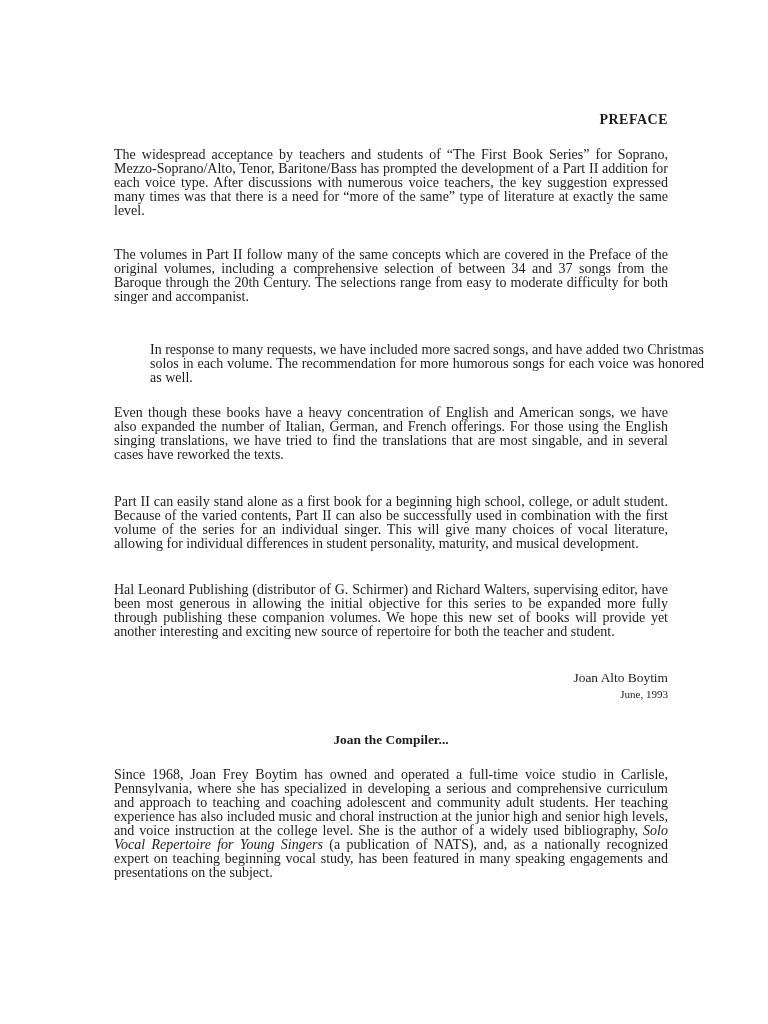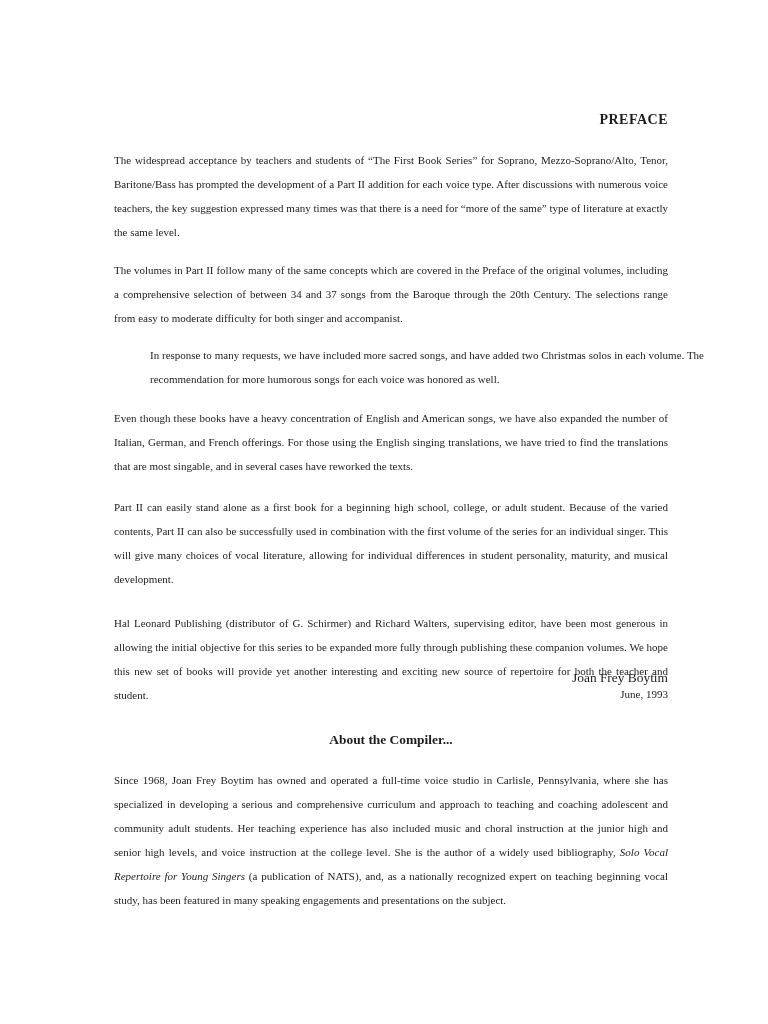--- a/index.html
+++ b/index.html
@@ -30,31 +30,31 @@
       font-weight: bold;
       font-size: 14px;
       letter-spacing: 0.5px;
       margin: 0;
     }
     .para {
       position: absolute;
       left: 0;
       width: 554px;
       margin: 0;
-      font-size: 11px;
-      line-height: 24px;
+      font-size: 14px;
+      line-height: 14px;
       text-align: justify;
       text-align-last: left;
     }
     .p1 { top: 148px; }
-    .p2 { top: 258px; }
+    .p2 { top: 248px; }
     .p3 { top: 343px; margin-left: 36px; }
     .p4 { top: 406px; }
     .p5 { top: 495px; }
-    .p6 { top: 583px; margin-top: 28px; }
+    .p6 { top: 583px; }
     .signature {
       position: absolute;
       top: 669px;
       right: 0;
       text-align: right;
       font-size: 13.4px;
       line-height: 17px;
     }
     .signature .date {
       font-size: 11px;
@@ -80,20 +80,20 @@
   <h1 class="title">PREFACE</h1>
 
   <p class="para p1">The widespread acceptance by teachers and students of “The First Book Series” for Soprano, Mezzo-Soprano/Alto, Tenor, Baritone/Bass has prompted the development of a Part II addition for each voice type.  After discussions with numerous voice teachers, the key suggestion expressed many times was that there is a need for “more of the same” type of literature at exactly the same level.</p>
   <p class="para p2">The volumes in Part II follow many of the same concepts which are covered in the Preface of the original volumes, including a comprehensive selection of between 34 and 37 songs from the Baroque through the 20th Century.  The selections range from easy to moderate difficulty for both singer and accompanist.</p>
   <p class="para p3">In response to many requests, we have included more sacred songs, and have added two Christmas solos in each volume.  The recommendation for more humorous songs for each voice was honored as well.</p>
   <p class="para p4">Even though these books have a heavy concentration of English and American songs, we have also expanded the number of Italian, German, and French offerings.  For those using the English singing translations, we have tried to find the translations that are most singable, and in several cases have reworked the texts.</p>
   <p class="para p5">Part II can easily stand alone as a first book for a beginning high school, college, or adult student. Because of the varied contents, Part II can also be successfully used in combination with the first volume of the series for an individual singer.  This will give many choices of vocal literature, allowing for individual differences in student personality, maturity, and musical development.</p>
   <p class="para p6">Hal Leonard Publishing (distributor of G. Schirmer) and Richard Walters, supervising editor, have been most generous in allowing the initial objective for this series to be expanded more fully through publishing these companion volumes.  We hope this new set of books will provide yet another interesting and exciting new source of repertoire for both the teacher and student.</p>
 
   <div class="signature">
-    <div>Joan Frey Boytim</div>
+    <div>Joan Alto Boytim</div>
     <div class="date">June, 1993</div>
   </div>
 
-  <h2 class="subtitle">About the Compiler...</h2>
+  <h2 class="subtitle">Joan the Compiler...</h2>
 
   <p class="para p7"><span>Since 1968, Joan Frey Boytim has owned and operated a full-time voice studio in Carlisle, Pennsylvania, where she has specialized in developing a serious and comprehensive curriculum and approach to teaching and coaching adolescent and community adult students.  Her teaching experience has also included music and choral instruction at the junior high and senior high levels, and voice instruction at the college level.  She is the author of a widely used bibliography, </span><span class="italic">Solo Vocal Repertoire for Young Singers</span><span> (a publication of NATS), and, as a nationally recognized expert on teaching beginning vocal study, has been featured in many speaking engagements and presentations on the subject.</span></p>
 </div>
 
 </body></html>

